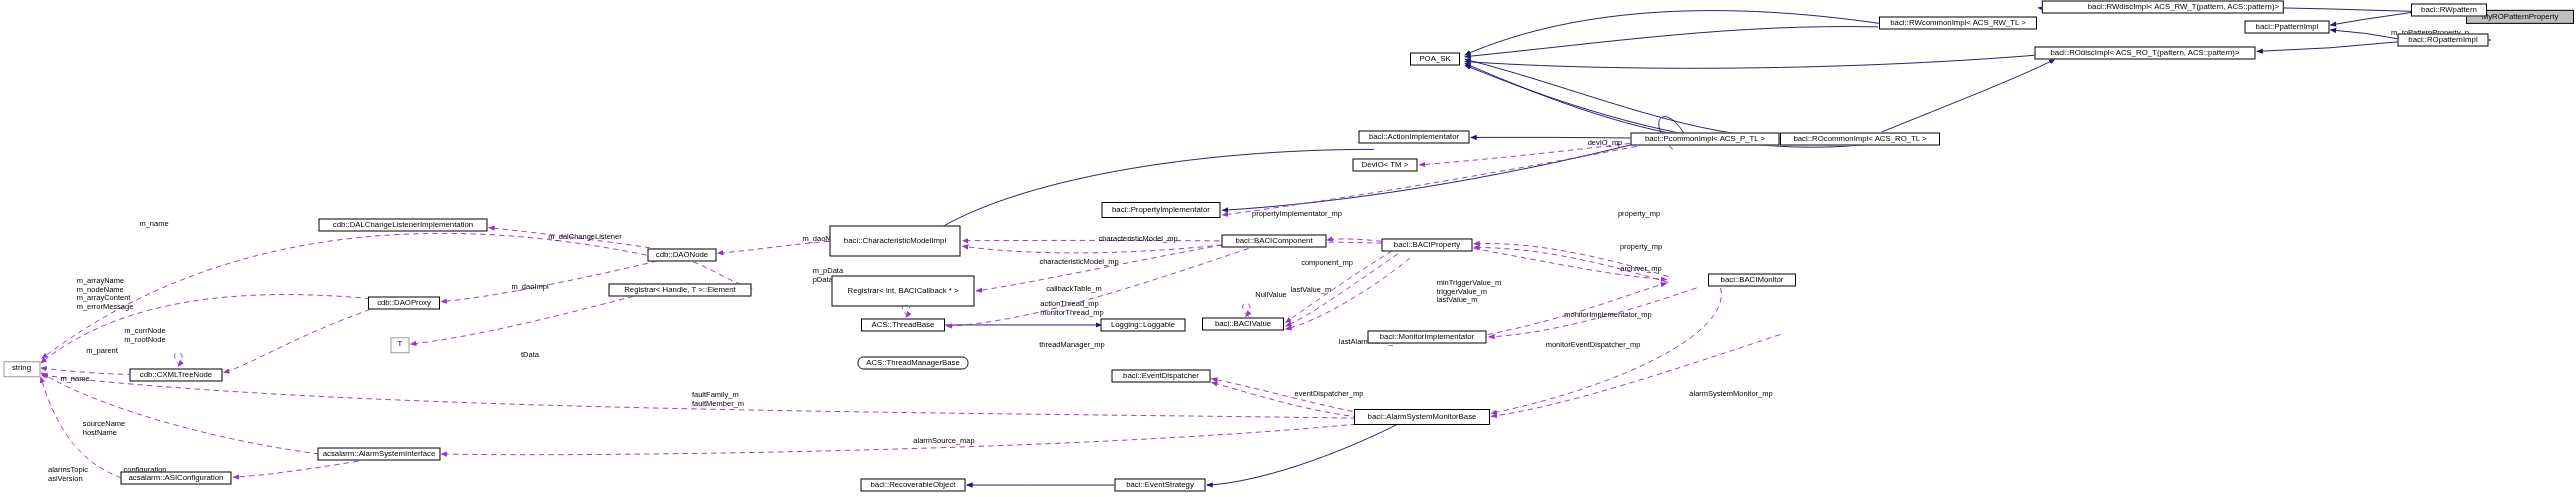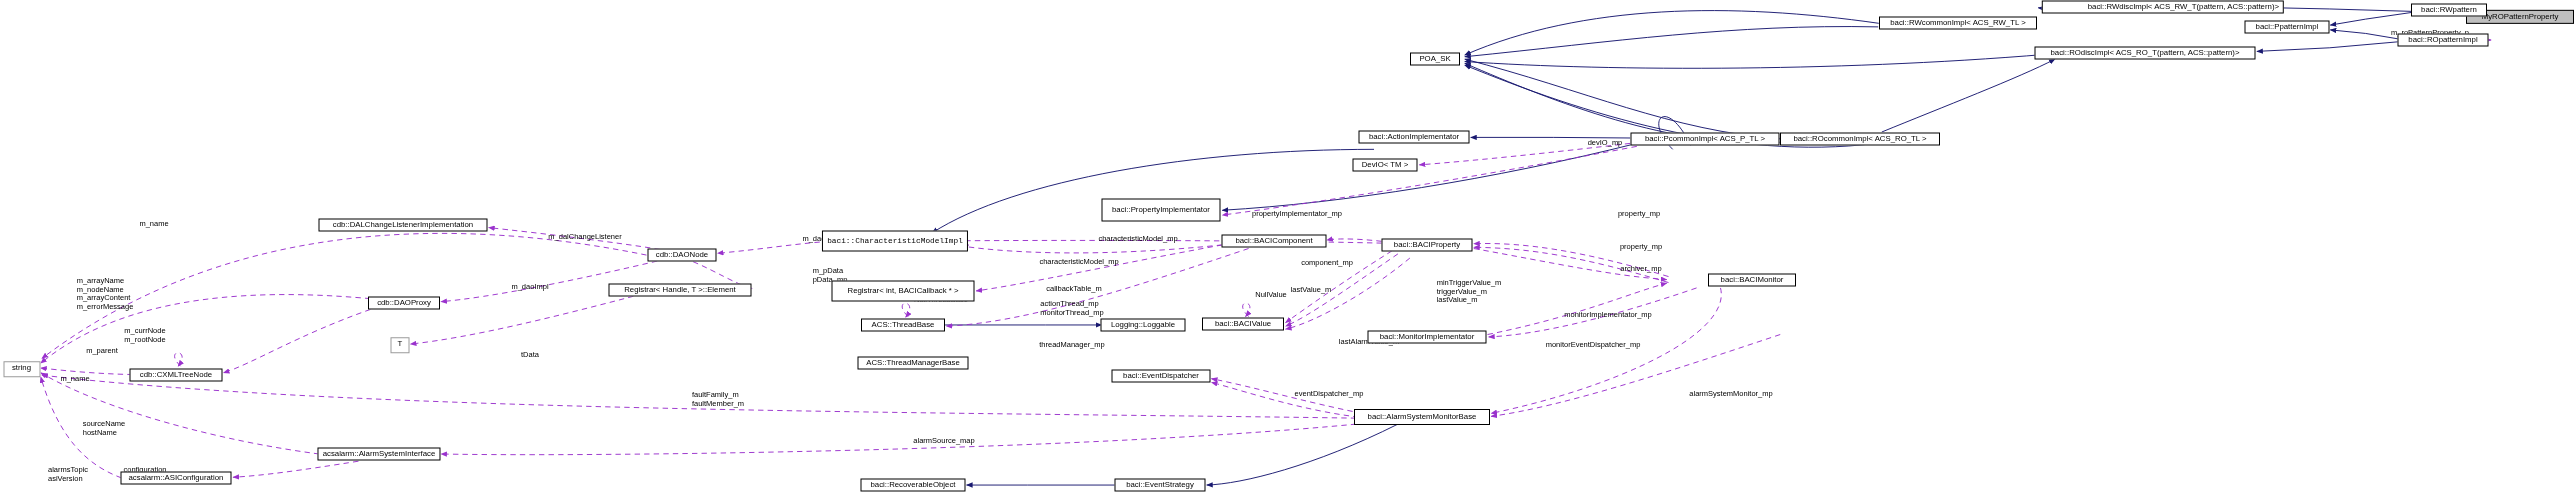--- a/index.html
+++ b/index.html
@@ -189,30 +189,30 @@
       <div class="node" style="left: 2443px; top: 40px; min-width: 91px; height: 13px;">baci::ROpatternImpl</div>
       <div class="node" style="left: 2287px; top: 27px; min-width: 85px; height: 13px;">baci::PpatternImpl</div>
       <div class="node" style="left: 2163px; top: 7.2px; min-width: 220px; height: 13px; padding-left: 45px;">baci::RWdiscImpl&lt; ACS_RW_T(pattern, ACS::pattern)&gt;</div>
       <div class="node" style="left: 2145px; top: 53px; min-width: 221px; height: 13px;">baci::ROdiscImpl&lt; ACS_RO_T(pattern, ACS::pattern)&gt;</div>
       <div class="node" style="left: 1958px; top: 23px; min-width: 158px; height: 13px;">baci::RWcommonImpl&lt; ACS_RW_TL &gt;</div>
       <div class="node" style="left: 1435px; top: 59px; min-width: 50px; height: 13px;">POA_SK</div>
       <div class="node" style="left: 1860px; top: 139px; min-width: 160px; height: 13px;">baci::ROcommonImpl&lt; ACS_RO_TL &gt;</div>
       <div class="node" style="left: 1705px; top: 139px; min-width: 149px; height: 13px;">baci::PcommonImpl&lt; ACS_P_TL &gt;</div>
       <div class="node" style="left: 1414px; top: 137px; min-width: 111px; height: 13px;">baci::ActionImplementator</div>
       <div class="node" style="left: 1385px; top: 165px; min-width: 65px; height: 13px;">DevIO&lt; TM &gt;</div>
-      <div class="node" style="left: 1161px; top: 210px; min-width: 119px; height: 23px;">baci::PropertyImplementator</div>
-      <div class="node" style="left: 895px; top: 241px; min-width: 131px; height: 21px; font-family: Liberation Mono, monospace;">baci::CharacteristicModelImpl</div>
+      <div class="node" style="left: 1161px; top: 210px; min-width: 119px; height: 16px;">baci::PropertyImplementator</div>
+      <div class="node" style="left: 895px; top: 241px; min-width: 131px; height: 31px;">baci::CharacteristicModelImpl</div>
       <div class="node" style="left: 403px; top: 225px; min-width: 169px; height: 13px;">cdb::DALChangeListenerImplementation</div>
       <div class="node" style="left: 682px; top: 255px; min-width: 69px; height: 13px;">cdb::DAONode</div>
       <div class="node" style="left: 404px; top: 303px; min-width: 72px; height: 13px;">cdb::DAOProxy</div>
       <div class="node" style="left: 680px; top: 290px; min-width: 143px; height: 13px;">Registrar&lt; Handle, T &gt;::Element</div>
-      <div class="node" style="left: 903px; top: 291px; min-width: 143px; height: 21px;">Registrar&lt; int, BACICallback * &gt;</div>
+      <div class="node" style="left: 903px; top: 291px; min-width: 143px; height: 31px;">Registrar&lt; int, BACICallback * &gt;</div>
       <div class="node" style="left: 1143px; top: 325px; min-width: 85px; height: 13px;">Logging::Loggable</div>
       <div class="node" style="left: 903px; top: 325px; min-width: 84px; height: 13px;">ACS::ThreadBase</div>
-      <div class="node" style="left: 913px; top: 363px; min-width: 111px; height: 13px;">ACS::ThreadManagerBase</div>
+      <div class="node" style="left: 913px; top: 363px; min-width: 111px; height: 13px; border-radius: 6px;">ACS::ThreadManagerBase</div>
       <div class="node template" style="left: 400px; top: 345px; min-width: 19px; height: 15.5px;">T</div>
       <div class="node" style="left: 176px; top: 375px; min-width: 93px; height: 13px;">cdb::CXMLTreeNode</div>
       <div class="node template" style="left: 21.5px; top: 369px; min-width: 37px; height: 15.5px;">string</div>
       <div class="node" style="left: 1274px; top: 241px; min-width: 105px; height: 13px;">baci::BACIComponent</div>
       <div class="node" style="left: 1427px; top: 245px; min-width: 91px; height: 13px;">baci::BACIProperty</div>
       <div class="node" style="left: 1243px; top: 324px; min-width: 82px; height: 13px;">baci::BACIValue</div>
       <div class="node" style="left: 1713px; top: 280px; min-width: 88px; height: 13px; margin-left: 39px;">baci::BACIMonitor</div>
       <div class="node" style="left: 1427px; top: 337px; min-width: 119px; height: 13px;">baci::MonitorImplementator</div>
       <div class="node" style="left: 1161px; top: 376px; min-width: 99px; height: 13px;">baci::EventDispatcher</div>
       <div class="node" style="left: 1422px; top: 417px; min-width: 136px; height: 16px;">baci::AlarmSystemMonitorBase</div>

